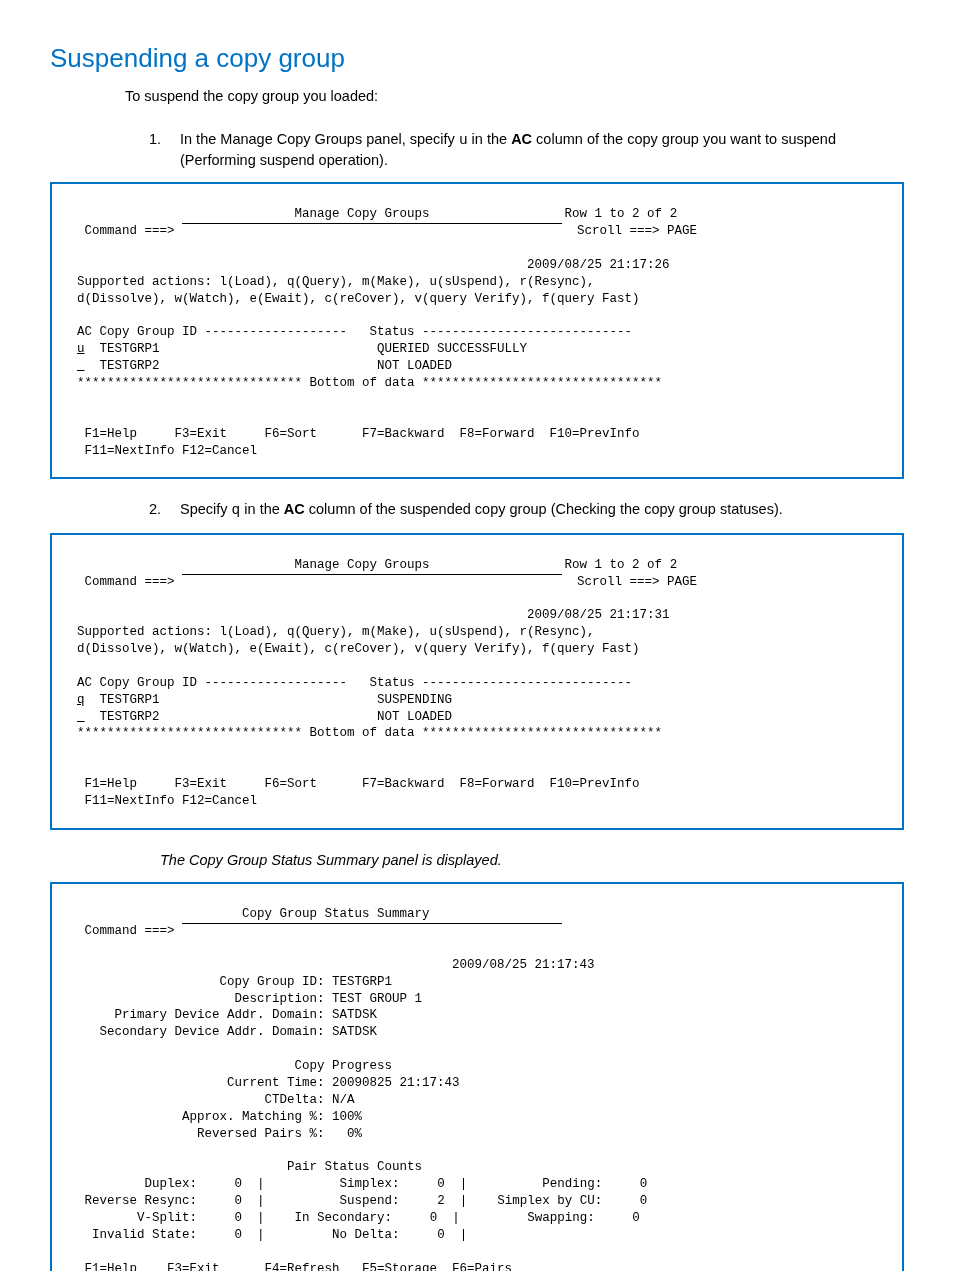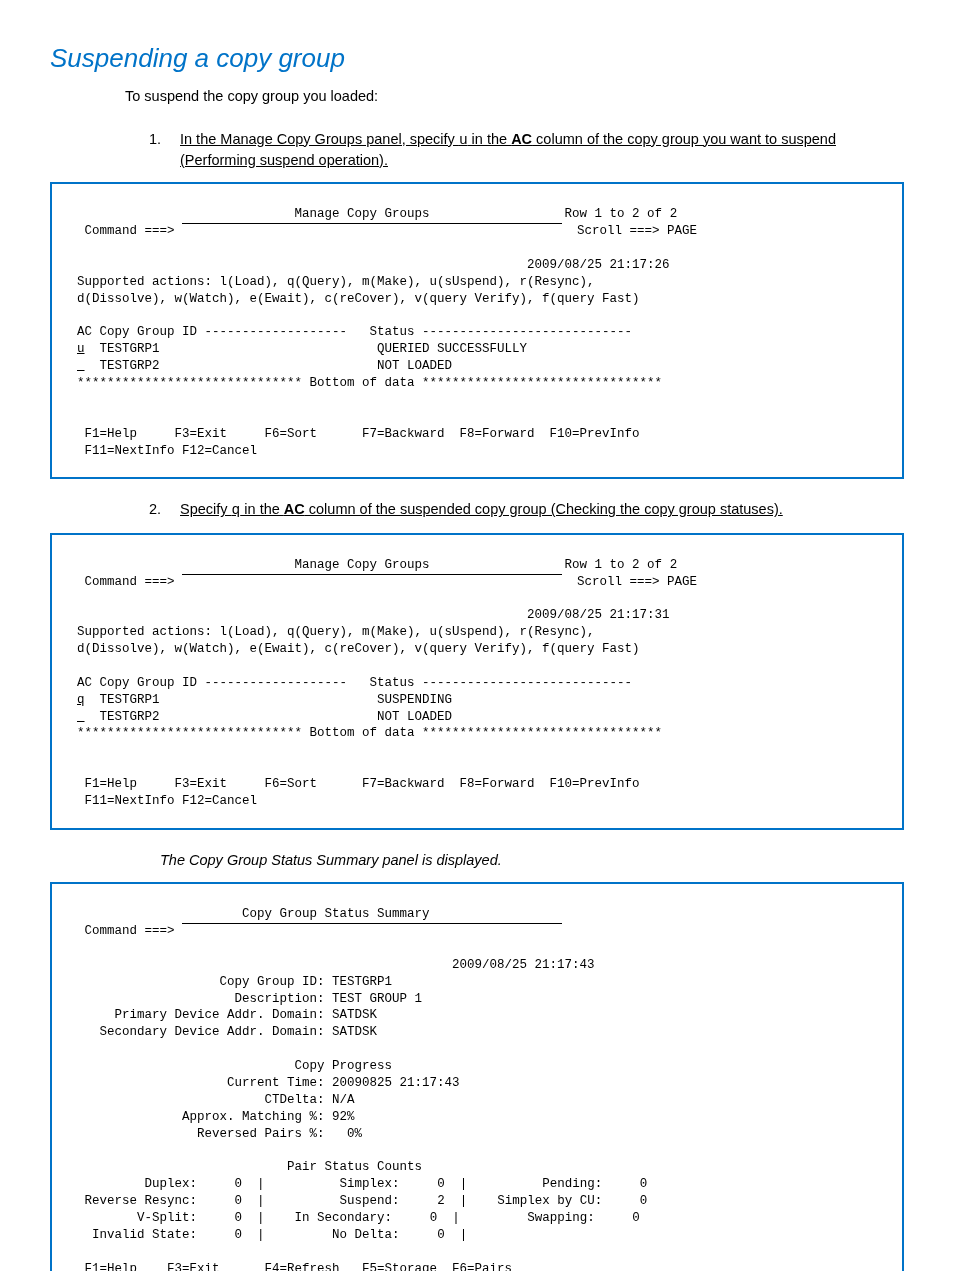--- a/index.html
+++ b/index.html
@@ -10,34 +10,32 @@
     margin: 0 auto;
     padding: 40px 50px 30px 50px;
     line-height: 1.4;
   }
   h1 {
     font-family: Arial, sans-serif;
     font-weight: normal;
     font-size: 26px;
     color: #0073c8;
     margin: 0 0 10px 0;
-    font-style: italic;
   }
   .intro {
     margin-left: 75px;
     margin-bottom: 22px;
   }
   ol.steps {
     margin: 0 0 10px 95px;
     padding-left: 20px;
   }
   ol.steps > li {
     padding-left: 15px;
     margin-bottom: 8px;
-    text-decoration: underline;
   }
   .bold { font-weight: bold; }
   .mono-inline { font-family: "Courier New", monospace; }
   .terminal-box {
     border: 2px solid #0073c8;
     margin: 12px 0 20px 0;
     padding: 22px 43px 18px 25px;
     font-family: "Courier New", monospace;
     font-size: 12.5px;
     white-space: pre;
@@ -124,21 +122,21 @@
 
                                                   <span>2009/08/25 21:17:43</span>
       <span>             Copy Group ID:</span> <span>TESTGRP1</span>
       <span>               Description:</span> <span>TEST GROUP 1</span>
    <span>  Primary Device Addr. Domain:</span> <span>SATDSK</span>
    <span>Secondary Device Addr. Domain:</span> <span>SATDSK</span>
 
                              <span>Copy Progress</span>
       <span>              Current Time:</span> <span>20090825 21:17:43</span>
       <span>                   CTDelta:</span> <span>N/A</span>
-      <span>        Approx. Matching %:</span> <span>92%</span>
+      <span>        Approx. Matching %:</span> <span>100%</span>
       <span>          Reversed Pairs %:</span> <span>  0%</span>
 
                             <span>Pair Status Counts</span>
          <span>Duplex:</span>     <span>0</span>  |          <span>Simplex:</span>     <span>0</span>  |          <span>Pending:</span>     <span>0</span>
  <span>Reverse Resync:</span>     <span>0</span>  |          <span>Suspend:</span>     <span>2</span>  |    <span>Simplex by CU:</span>     <span>0</span>
         <span>V-Split:</span>     <span>0</span>  |    <span>In Secondary:</span>     <span>0</span>  |         <span>Swapping:</span>     <span>0</span>
   <span>Invalid State:</span>     <span>0</span>  |         <span>No Delta:</span>     <span>0</span>  |
 
 <span> F1=Help    F3=Exit      F4=Refresh   F5=Storage  F6=Pairs</span></div>
 

